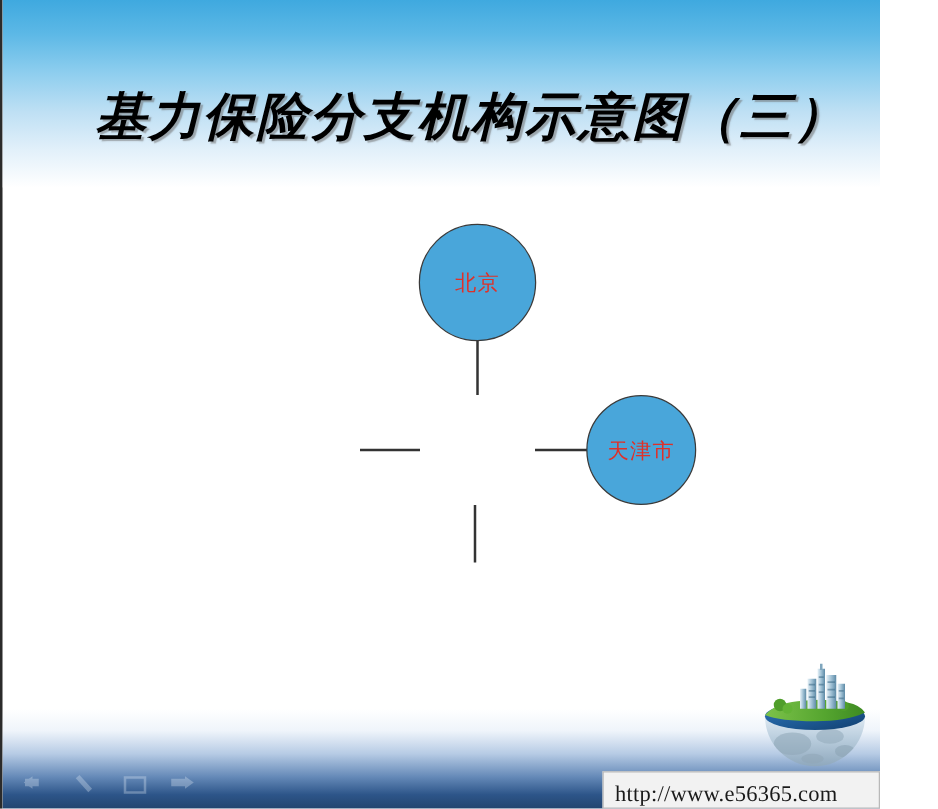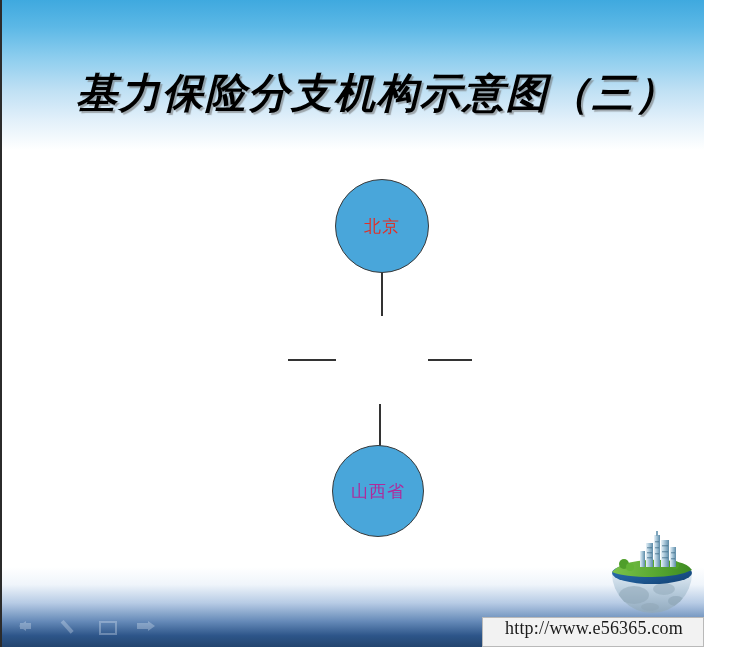--- a/index.html
+++ b/index.html
@@ -130,22 +130,22 @@
   #globe-logo {
     position:absolute; right:6px; bottom:30px;
     width:92px; height:88px;
   }
 
   #url-box {
     position:absolute; right:0; bottom:0;
     width:222px; height:30px;
     background:#f2f2f2;
     border:1px solid #b9b9b9;
-    display:flex; align-items:flex-start;
-    padding-left:22px;
+    display:flex; align-items:flex-end;
+    padding-left:9px;
   }
   #url-text {
     font-family:"Liberation Serif", serif;
     font-size:18px;
     color:#1a1a1a;
     letter-spacing:0.2px;
   }
 </style>
 </head>
 <body>
@@ -170,24 +170,24 @@
     <div class="link" style="left:377px; top:404px; width:2px; height:46px;"></div>
     <div class="link" style="left:286px; top:359px; width:48px; height:2px;"></div>
     <div class="link" style="left:426px; top:359px; width:44px; height:2px;"></div>
 
     <div class="node node-red" style="left:333px; top:179px; width:94px; height:94px;">
       <span>北京</span>
     </div>
 
 
 
-
-    <div class="node node-violet" style="left:330px; top:445px; width:92px; height:92px;">
-      <span>山西省</span>
+    <div class="node node-red" style="left:467px; top:316px; width:88px; height:88px;">
+      <span>天津市</span>
     </div>
+
   </div>
 
   <svg id="globe-logo" viewBox="0 0 92 88">
     <defs>
       <linearGradient id="gGlass" x1="0" y1="0" x2="0" y2="1">
         <stop offset="0%" stop-color="#dfeaf3"></stop>
         <stop offset="45%" stop-color="#b9cddd"></stop>
         <stop offset="100%" stop-color="#8fa8bd"></stop>
       </linearGradient>
       <linearGradient id="gSea" x1="0" y1="0" x2="1" y2="1">

